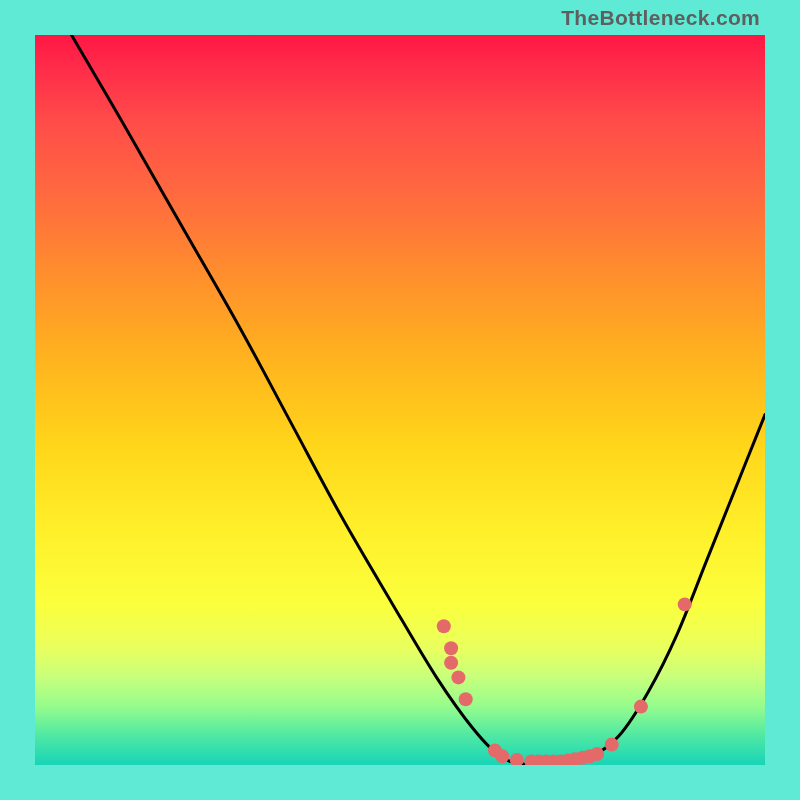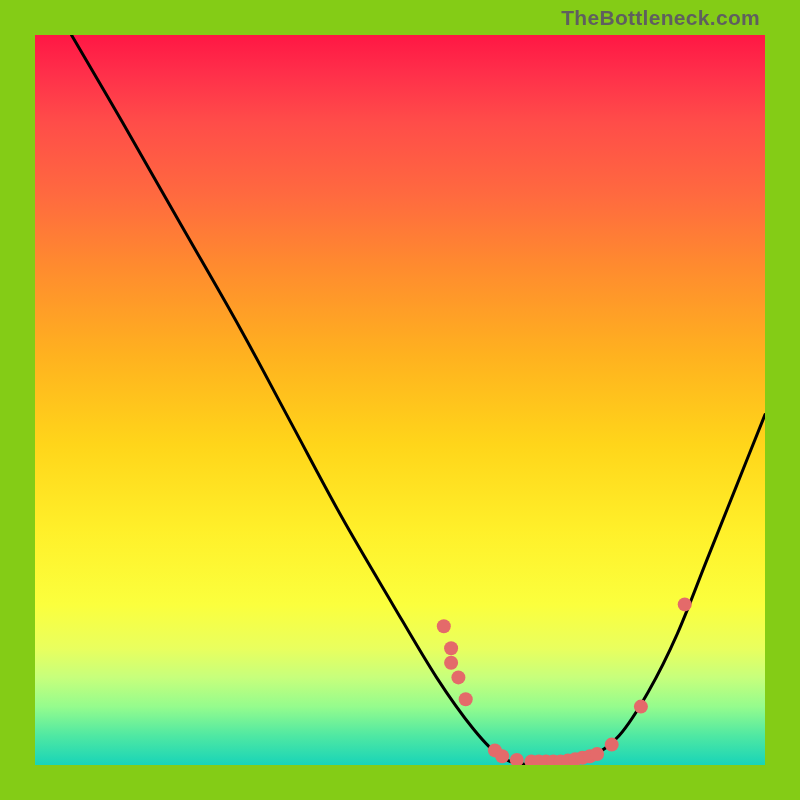--- a/index.html
+++ b/index.html
@@ -8,21 +8,21 @@
     width: 800px;
     height: 800px;
     background: #000;
     overflow: hidden;
     font-family: Arial, Helvetica, sans-serif;
   }
   .frame {
     position: absolute;
     top: 0; left: 0;
     width: 800px; height: 800px;
-    background: #84cc16;
+    background: #5eead4;
   }
   .plot-area {
     position: absolute;
     top: 35px;
     left: 35px;
     width: 730px;
     height: 730px;
     overflow: hidden;
   }
   .gradient {

